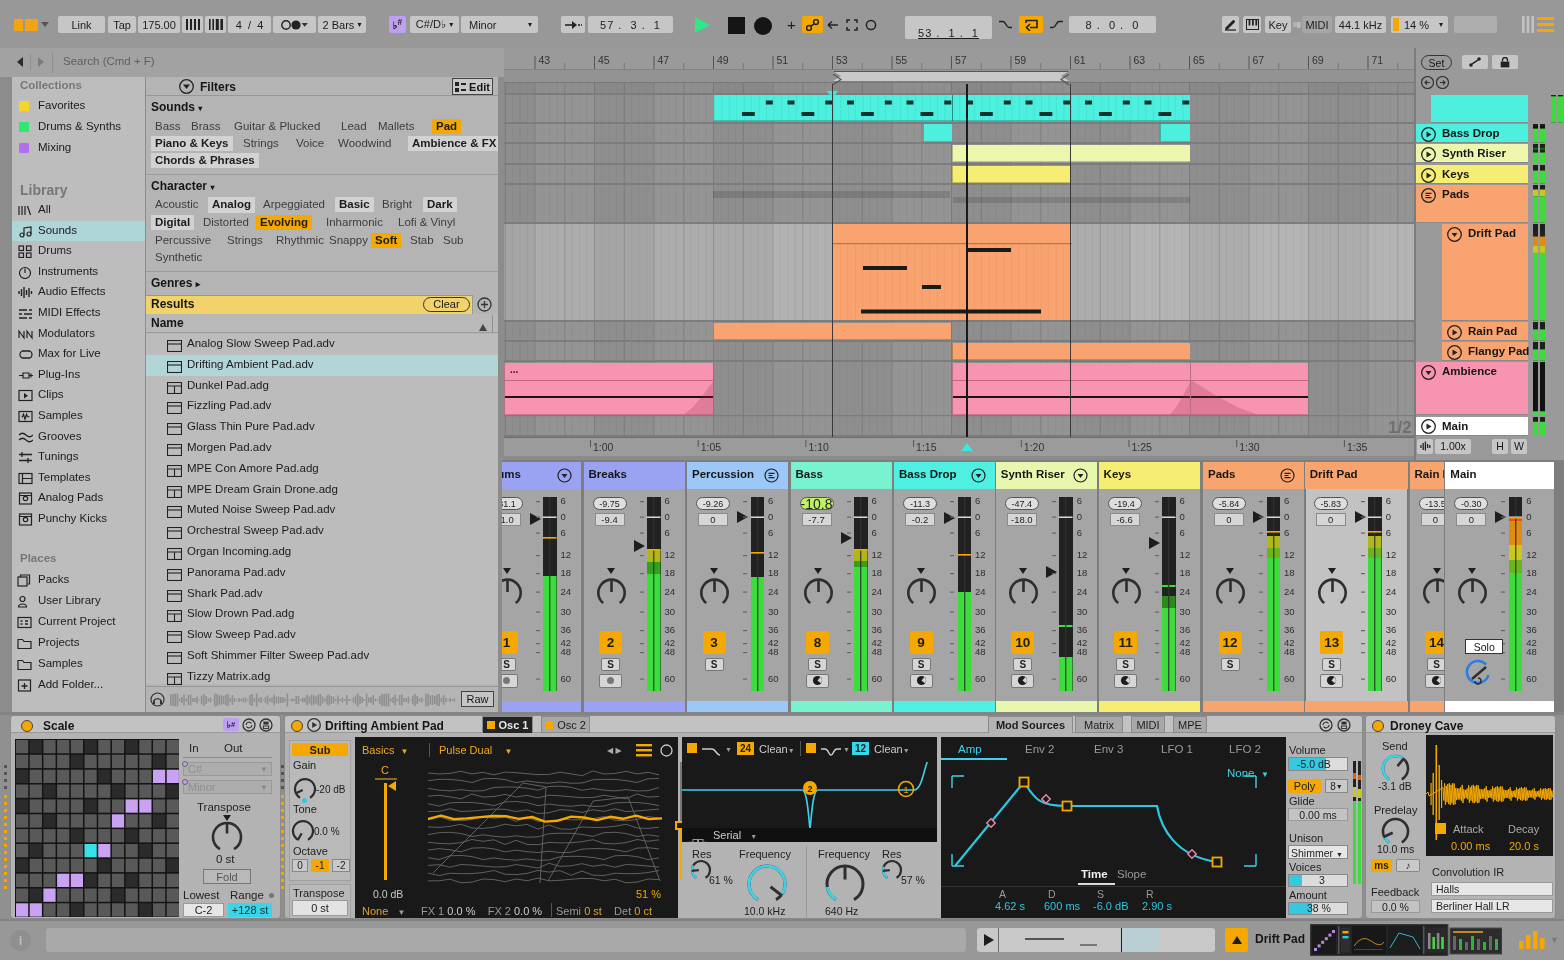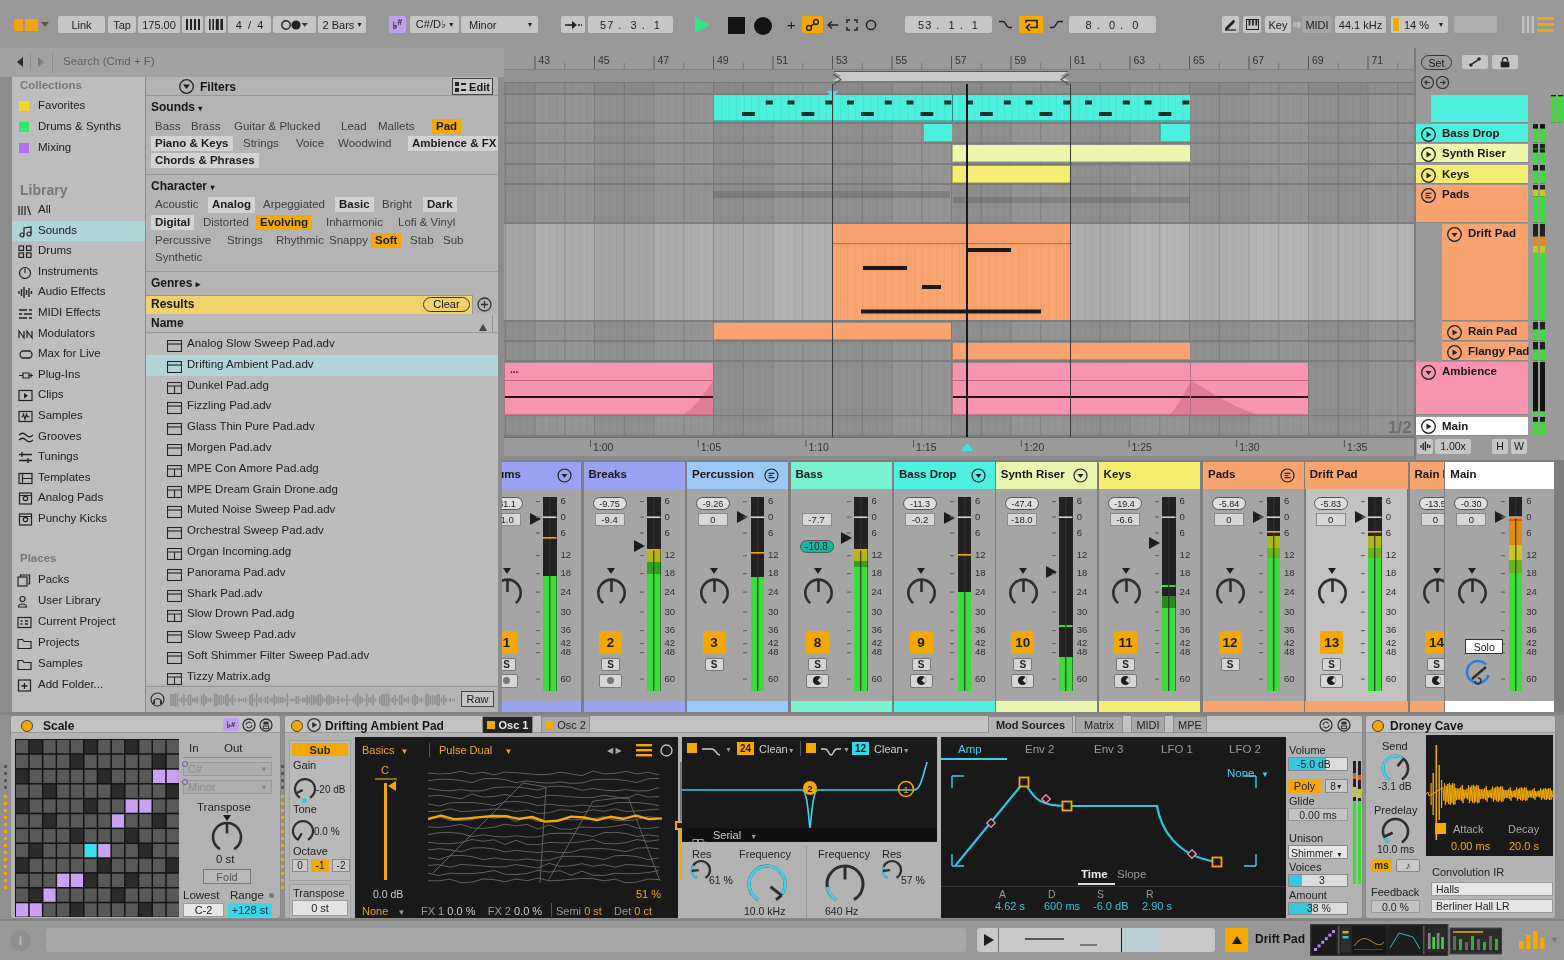--- a/index.html
+++ b/index.html
@@ -82,21 +82,21 @@
       <div style="position: absolute; left: 845px; top: 16px; width: 14px; height: 17px; background: rgb(152, 152, 152); border-radius: 2px; color: rgb(29, 29, 29); font-size: 11px; display: flex; align-items: center; justify-content: center;">
         <svg width="12" height="12">
           <path d="M1 4 v-3 h3 M8 1 h3 v3 M11 8 v3 h-3 M4 11 h-3 v-3" stroke="#222" stroke-width="1.5" fill="none"></path>
         </svg>
       </div>
       <div style="position: absolute; left: 864px; top: 16px; width: 14px; height: 17px; background: rgb(152, 152, 152); border-radius: 2px; color: rgb(29, 29, 29); font-size: 11px; display: flex; align-items: center; justify-content: center;">
         <svg width="12" height="12">
           <circle cx="6" cy="6" r="4.6" fill="none" stroke="#222" stroke-width="1.5"></circle>
         </svg>
       </div>
-      <div style="position: absolute; left: 905px; top: 16px; width: 87px; height: 17px; background: rgb(198, 198, 198); border-radius: 2px; color: rgb(29, 29, 29); font-size: 11px; display: flex; align-items: center; justify-content: center;">
+      <div style="position: absolute; left: 905px; top: 16px; width: 87px; height: 23px; background: rgb(198, 198, 198); border-radius: 2px; color: rgb(29, 29, 29); font-size: 11px; display: flex; align-items: flex-end; justify-content: center; text-decoration: underline;">
         <span style="letter-spacing:1px">53&nbsp;.&nbsp;&nbsp;1&nbsp;.&nbsp;&nbsp;1</span>
       </div>
       <div style="position: absolute; left: 996px; top: 16px; width: 18px; height: 17px; background: rgb(152, 152, 152); border-radius: 2px; color: rgb(29, 29, 29); font-size: 11px; display: flex; align-items: center; justify-content: center;">
         <svg width="13" height="9">
           <path d="M0 1.5 h4 c3 0 3 6 6 6 h3" stroke="#222" stroke-width="1.5" fill="none"></path>
         </svg>
       </div>
       <div style="position: absolute; left: 1019px; top: 16px; width: 24px; height: 17px; background: rgb(245, 168, 0); border-radius: 2px; color: rgb(29, 29, 29); font-size: 11px; display: flex; align-items: center; justify-content: center;">
         <svg width="15" height="12">
           <path d="M2 4 v-2.5 h11 v7 h-7" stroke="#222" stroke-width="1.6" fill="none"></path>
@@ -1398,21 +1398,21 @@
           </svg></div>
         <div style="position: absolute; left: 23px; top: 108px; width: 0px; height: 0px; border-left: 4.5px solid transparent; border-right: 4.5px solid transparent; border-top: 6px solid rgb(29, 29, 29);"></div>
         <div style="position: absolute; left: 15.5px; top: 171px; width: 23px; height: 23px; background: rgb(245, 168, 0); border-radius: 2px; display: flex; align-items: center; justify-content: center; font-size: 13.5px; font-weight: bold; color: rgb(29, 29, 29);">3</div>
         <div style="position: absolute; left: 17.5px; top: 198px; width: 19px; height: 13px; background: rgb(214, 214, 214); border: 1px solid rgb(119, 119, 119); display: flex; align-items: center; justify-content: center; font-size: 10px; font-weight: bold; color: rgb(34, 34, 34); border-radius: 2px;">S</div>
       </div>
       <div style="position: absolute; left: 288.5px; top: 0px; width: 101.3px; height: 254px; overflow: hidden;">
         <div style="position: absolute; left: 0px; top: 2px; width: 101.3px; height: 250px; background: rgb(165, 165, 165);"></div>
         <div style="position: absolute; left: 0px; top: 2px; width: 101.3px; height: 27px; background: rgb(121, 242, 207);"></div>
         <div style="position: absolute; left: 5px; top: 8px; font-size: 11.5px; font-weight: bold; color: rgb(22, 22, 22); white-space: nowrap;">Bass</div>
         <div style="position: absolute; left: 0px; top: 240.5px; width: 101.3px; height: 13.5px; background: rgb(121, 242, 207);"></div>
-        <div style="position: absolute; left: 9px; top: 37px; width: 34px; height: 13px; border: 1px solid rgb(85, 85, 85); border-radius: 7px; background: #14b8a6; display: flex; align-items: center; justify-content: center; font-size: 10px; color: rgb(34, 34, 34); margin-top: 43px;">-10.8</div>
+        <div style="position: absolute; left: 9px; top: 37px; width: 34px; height: 13px; border: 1px solid rgb(85, 85, 85); border-radius: 7px; background: #bef264; display: flex; align-items: center; justify-content: center; font-size: 14px; color: rgb(34, 34, 34);">-10.8</div>
         <div style="position: absolute; left: 11px; top: 52.5px; width: 30px; height: 13.5px; background: rgb(214, 214, 214); border: 1px solid rgb(138, 138, 138); display: flex; align-items: center; justify-content: center; font-size: 9.5px; color: rgb(34, 34, 34);">-7.7</div>
         <div style="position: absolute; left: 50px; top: 72px; width: 0px; height: 0px; border-top: 6px solid transparent; border-bottom: 6px solid transparent; border-left: 11px solid rgb(29, 29, 29);"></div>
         <div style="position: absolute; left: 63.5px; top: 37px; width: 13.5px; height: 194px; background: rgb(33, 33, 33);"><svg width="13.5" height="194">
             <rect x="6.2" y="0" width="1.1" height="194" fill="#333"></rect>
             <rect x="0" y="52" width="6.2" height="12" fill="#b0b818"></rect>
             <rect x="7.3" y="52" width="6.2" height="12" fill="#b0b818"></rect>
             <rect x="0" y="64" width="6.2" height="6" fill="#35a01e"></rect>
             <rect x="7.3" y="64" width="6.2" height="6" fill="#35a01e"></rect>
             <rect x="0" y="70" width="6.2" height="124" fill="#3ddc3d"></rect>
             <rect x="7.3" y="70" width="6.2" height="124" fill="#3ddc3d"></rect>

